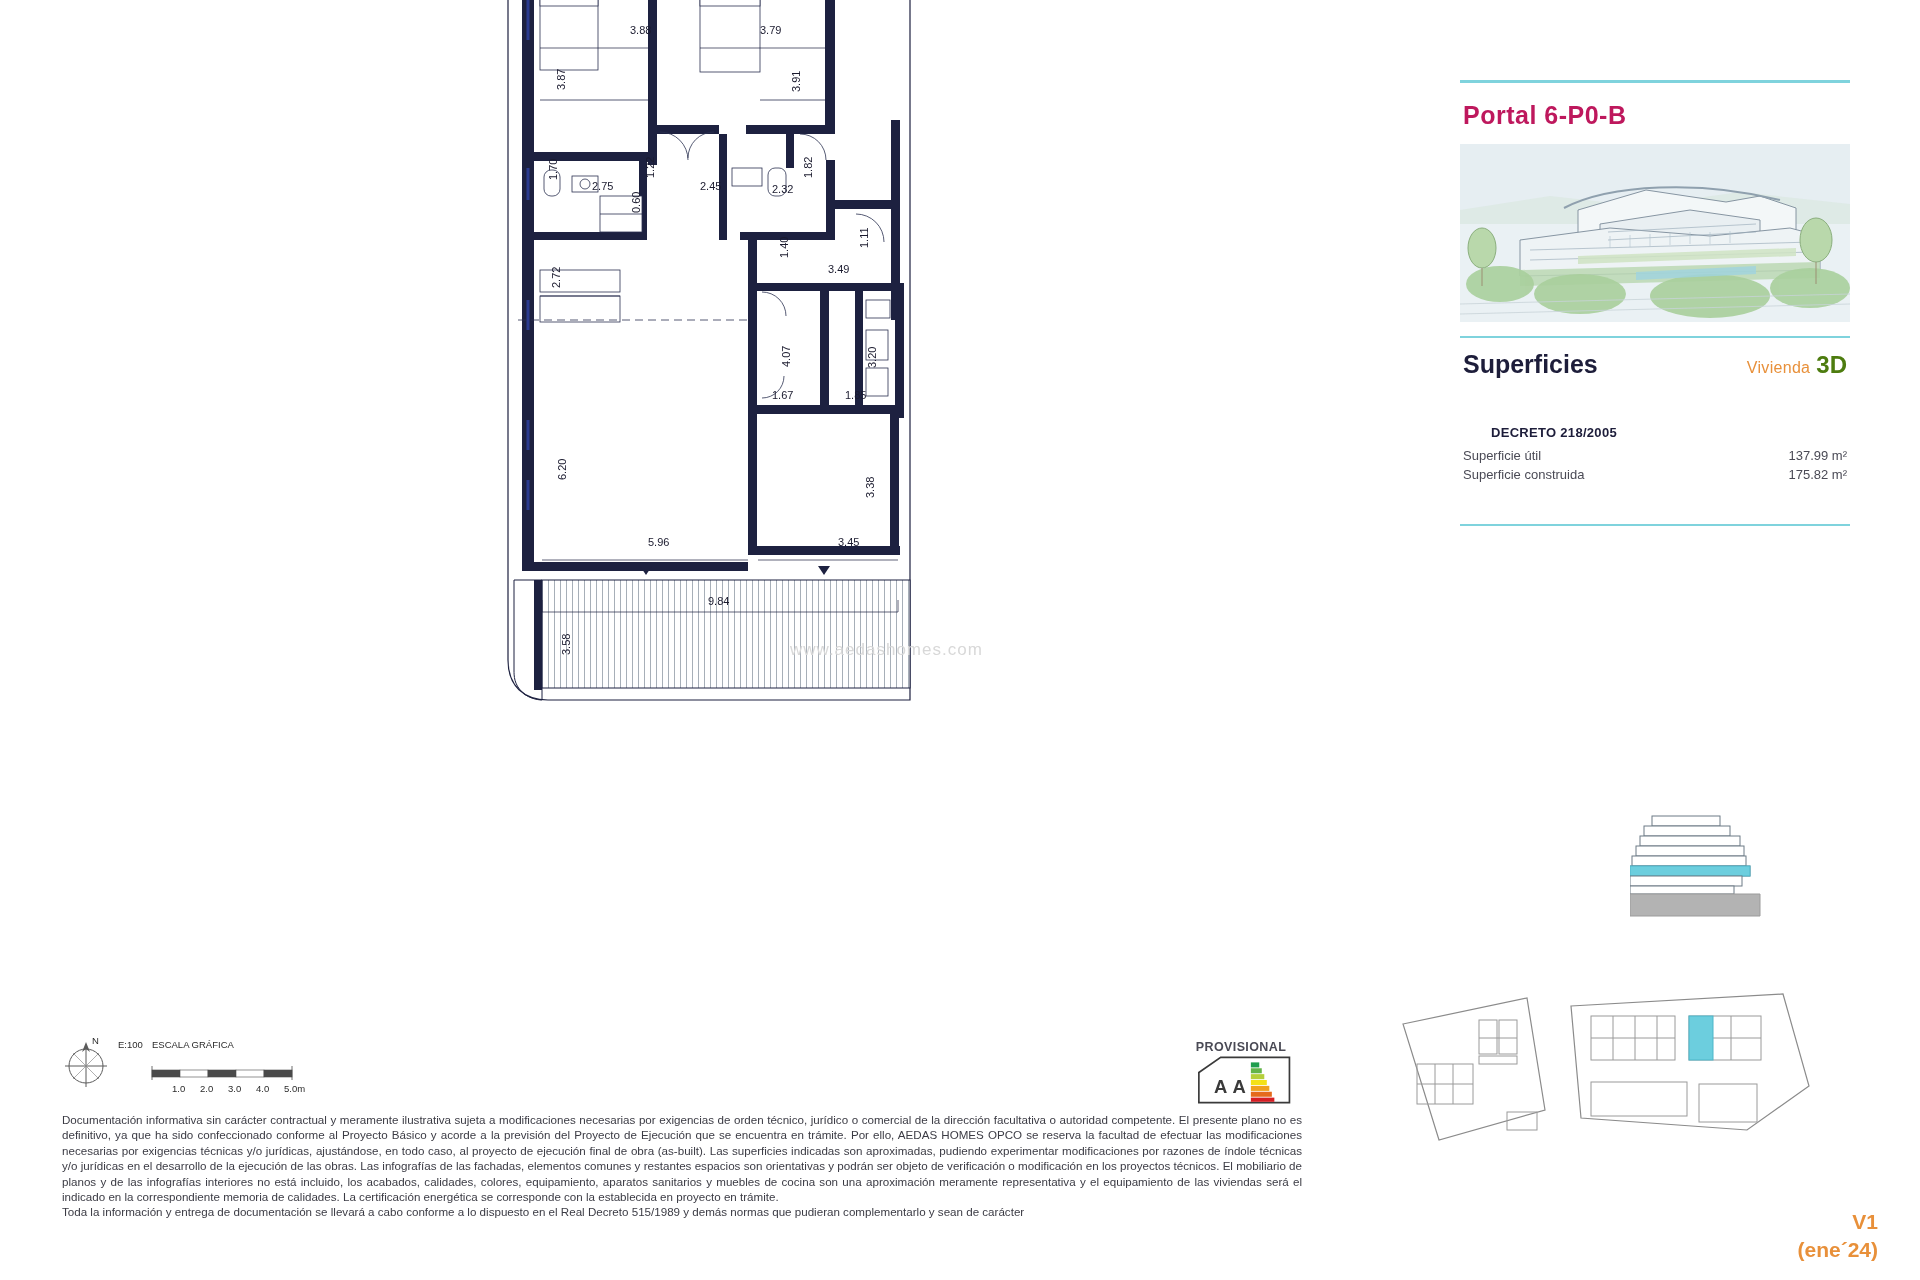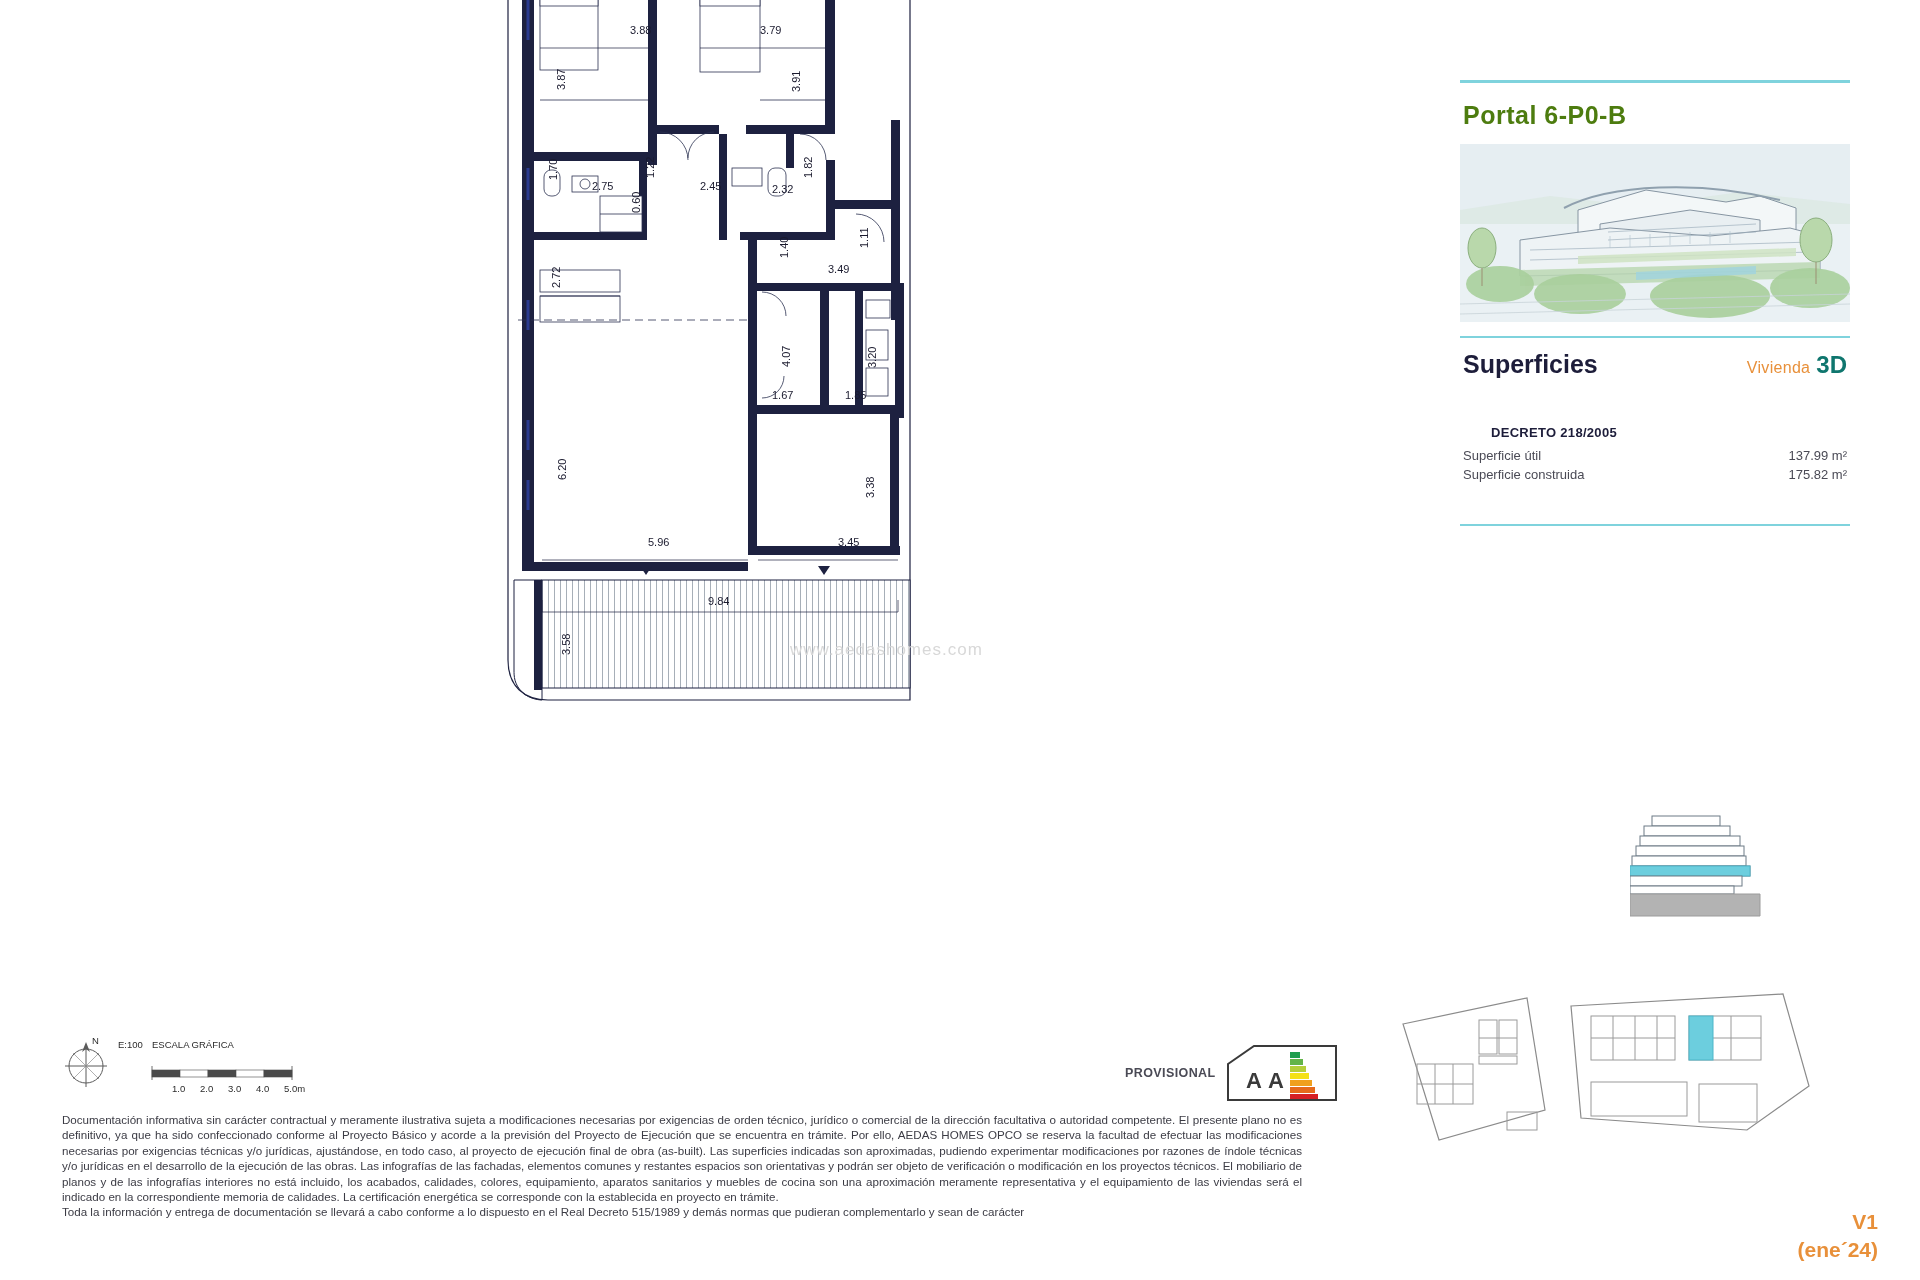--- a/index.html
+++ b/index.html
@@ -45,21 +45,21 @@
     left:1460px; top:80px;
     width:390px;
   }
   .rule-top {
     height:3px; background:#7fd3dd; width:100%;
   }
   #portal-title {
     font-size:25px;
     font-weight:bold;
     letter-spacing:0.5px;
-    color:#4d7c0f;
+    color:#be185d;
     margin:18px 0 14px 3px;
   }
   #render-box {
     width:100%;
     height:178px;
     position:relative;
     overflow:hidden;
     background:linear-gradient(180deg,#eef4f7 0%, #e7f0f2 55%, #dfeae2 100%);
   }
   #render-box svg { display:block; }
@@ -82,21 +82,21 @@
   }
   #viv-label {
     font-size:16px;
     color:#e8903a;
     margin-right:6px;
     letter-spacing:0.3px;
   }
   #viv-value {
     font-size:24px;
     font-weight:bold;
-    color:#0f766e;
+    color:#4d7c0f;
   }
   .sup-row {
     display:flex;
     font-size:13px;
     color:#4a4a55;
     padding:2px 3px;
   }
   .sup-row .label { flex:1; }
   .sup-row .value { font-variant-numeric:tabular-nums; }
 
@@ -150,20 +150,21 @@
     font-family:"Liberation Sans", sans-serif;
   }
 
   
   #cert-area {
     position:absolute;
     left:1125px; top:1040px;
     width:240px; height:66px;
     display:flex;
     align-items:center;
+    flex-direction:column;
   }
   #provisional-text {
     font-size:12.5px;
     font-weight:bold;
     color:#4a4a55;
     letter-spacing:0.4px;
     margin-right:8px;
   }
 
   

